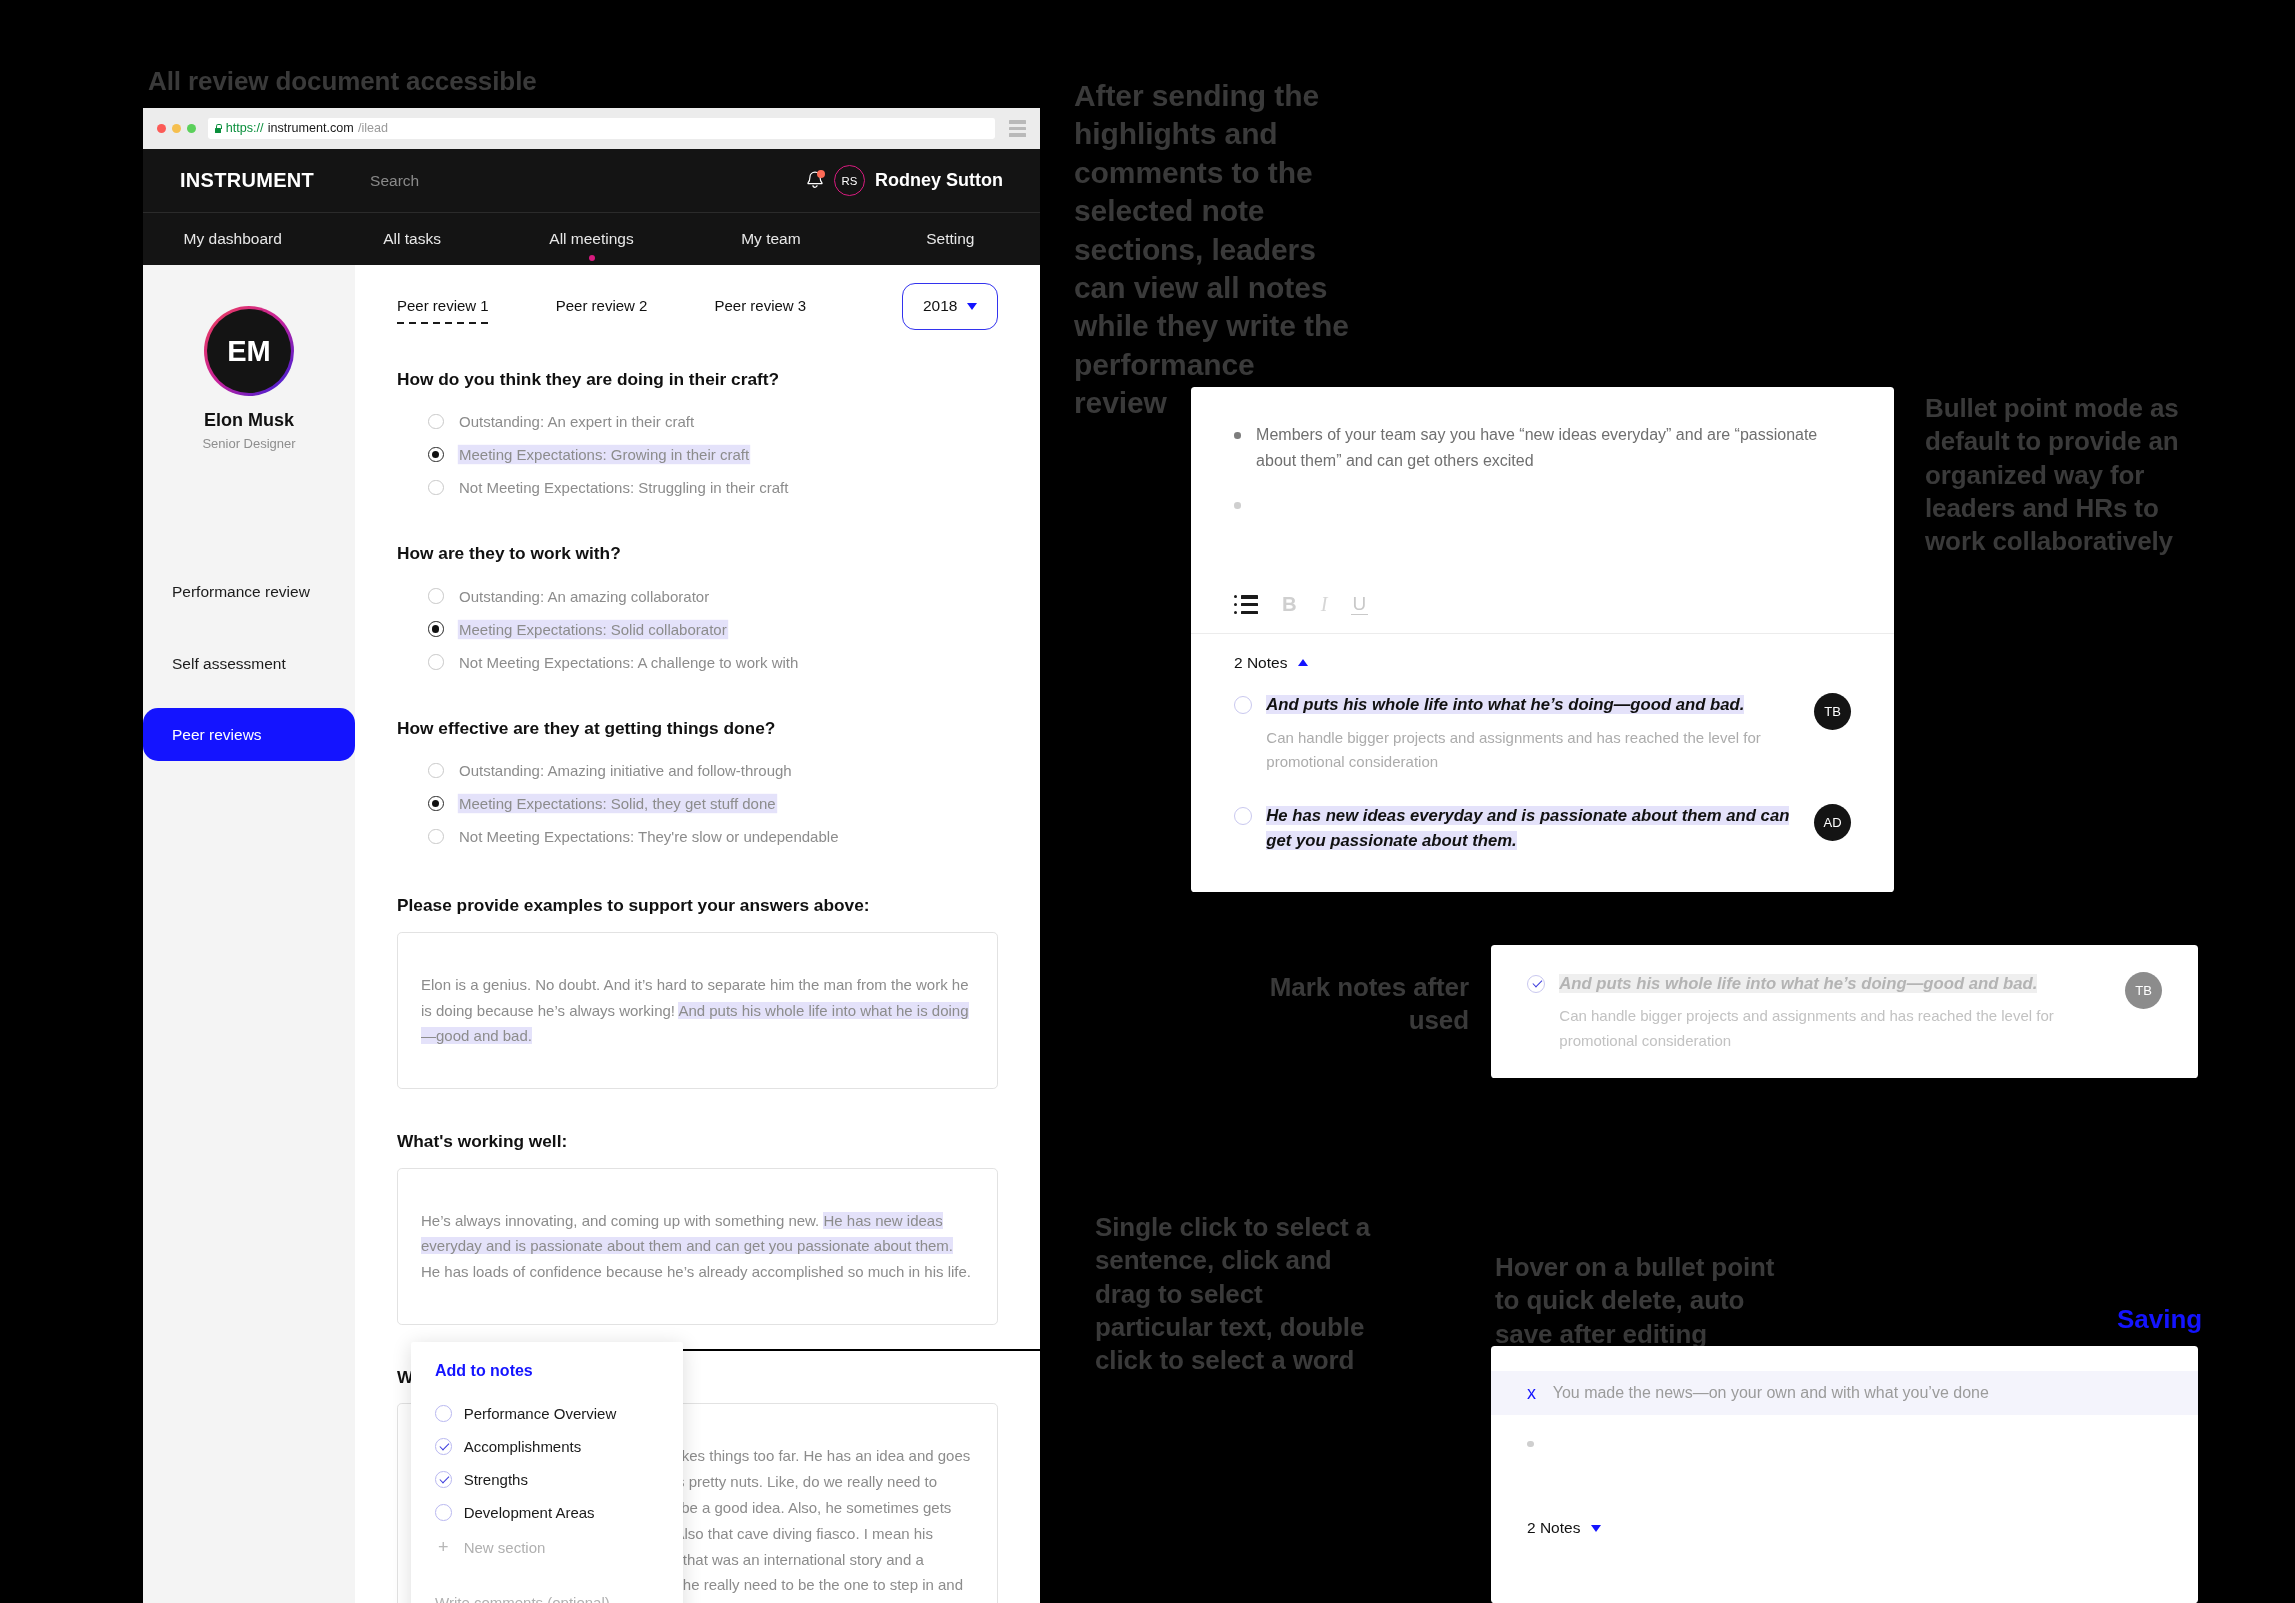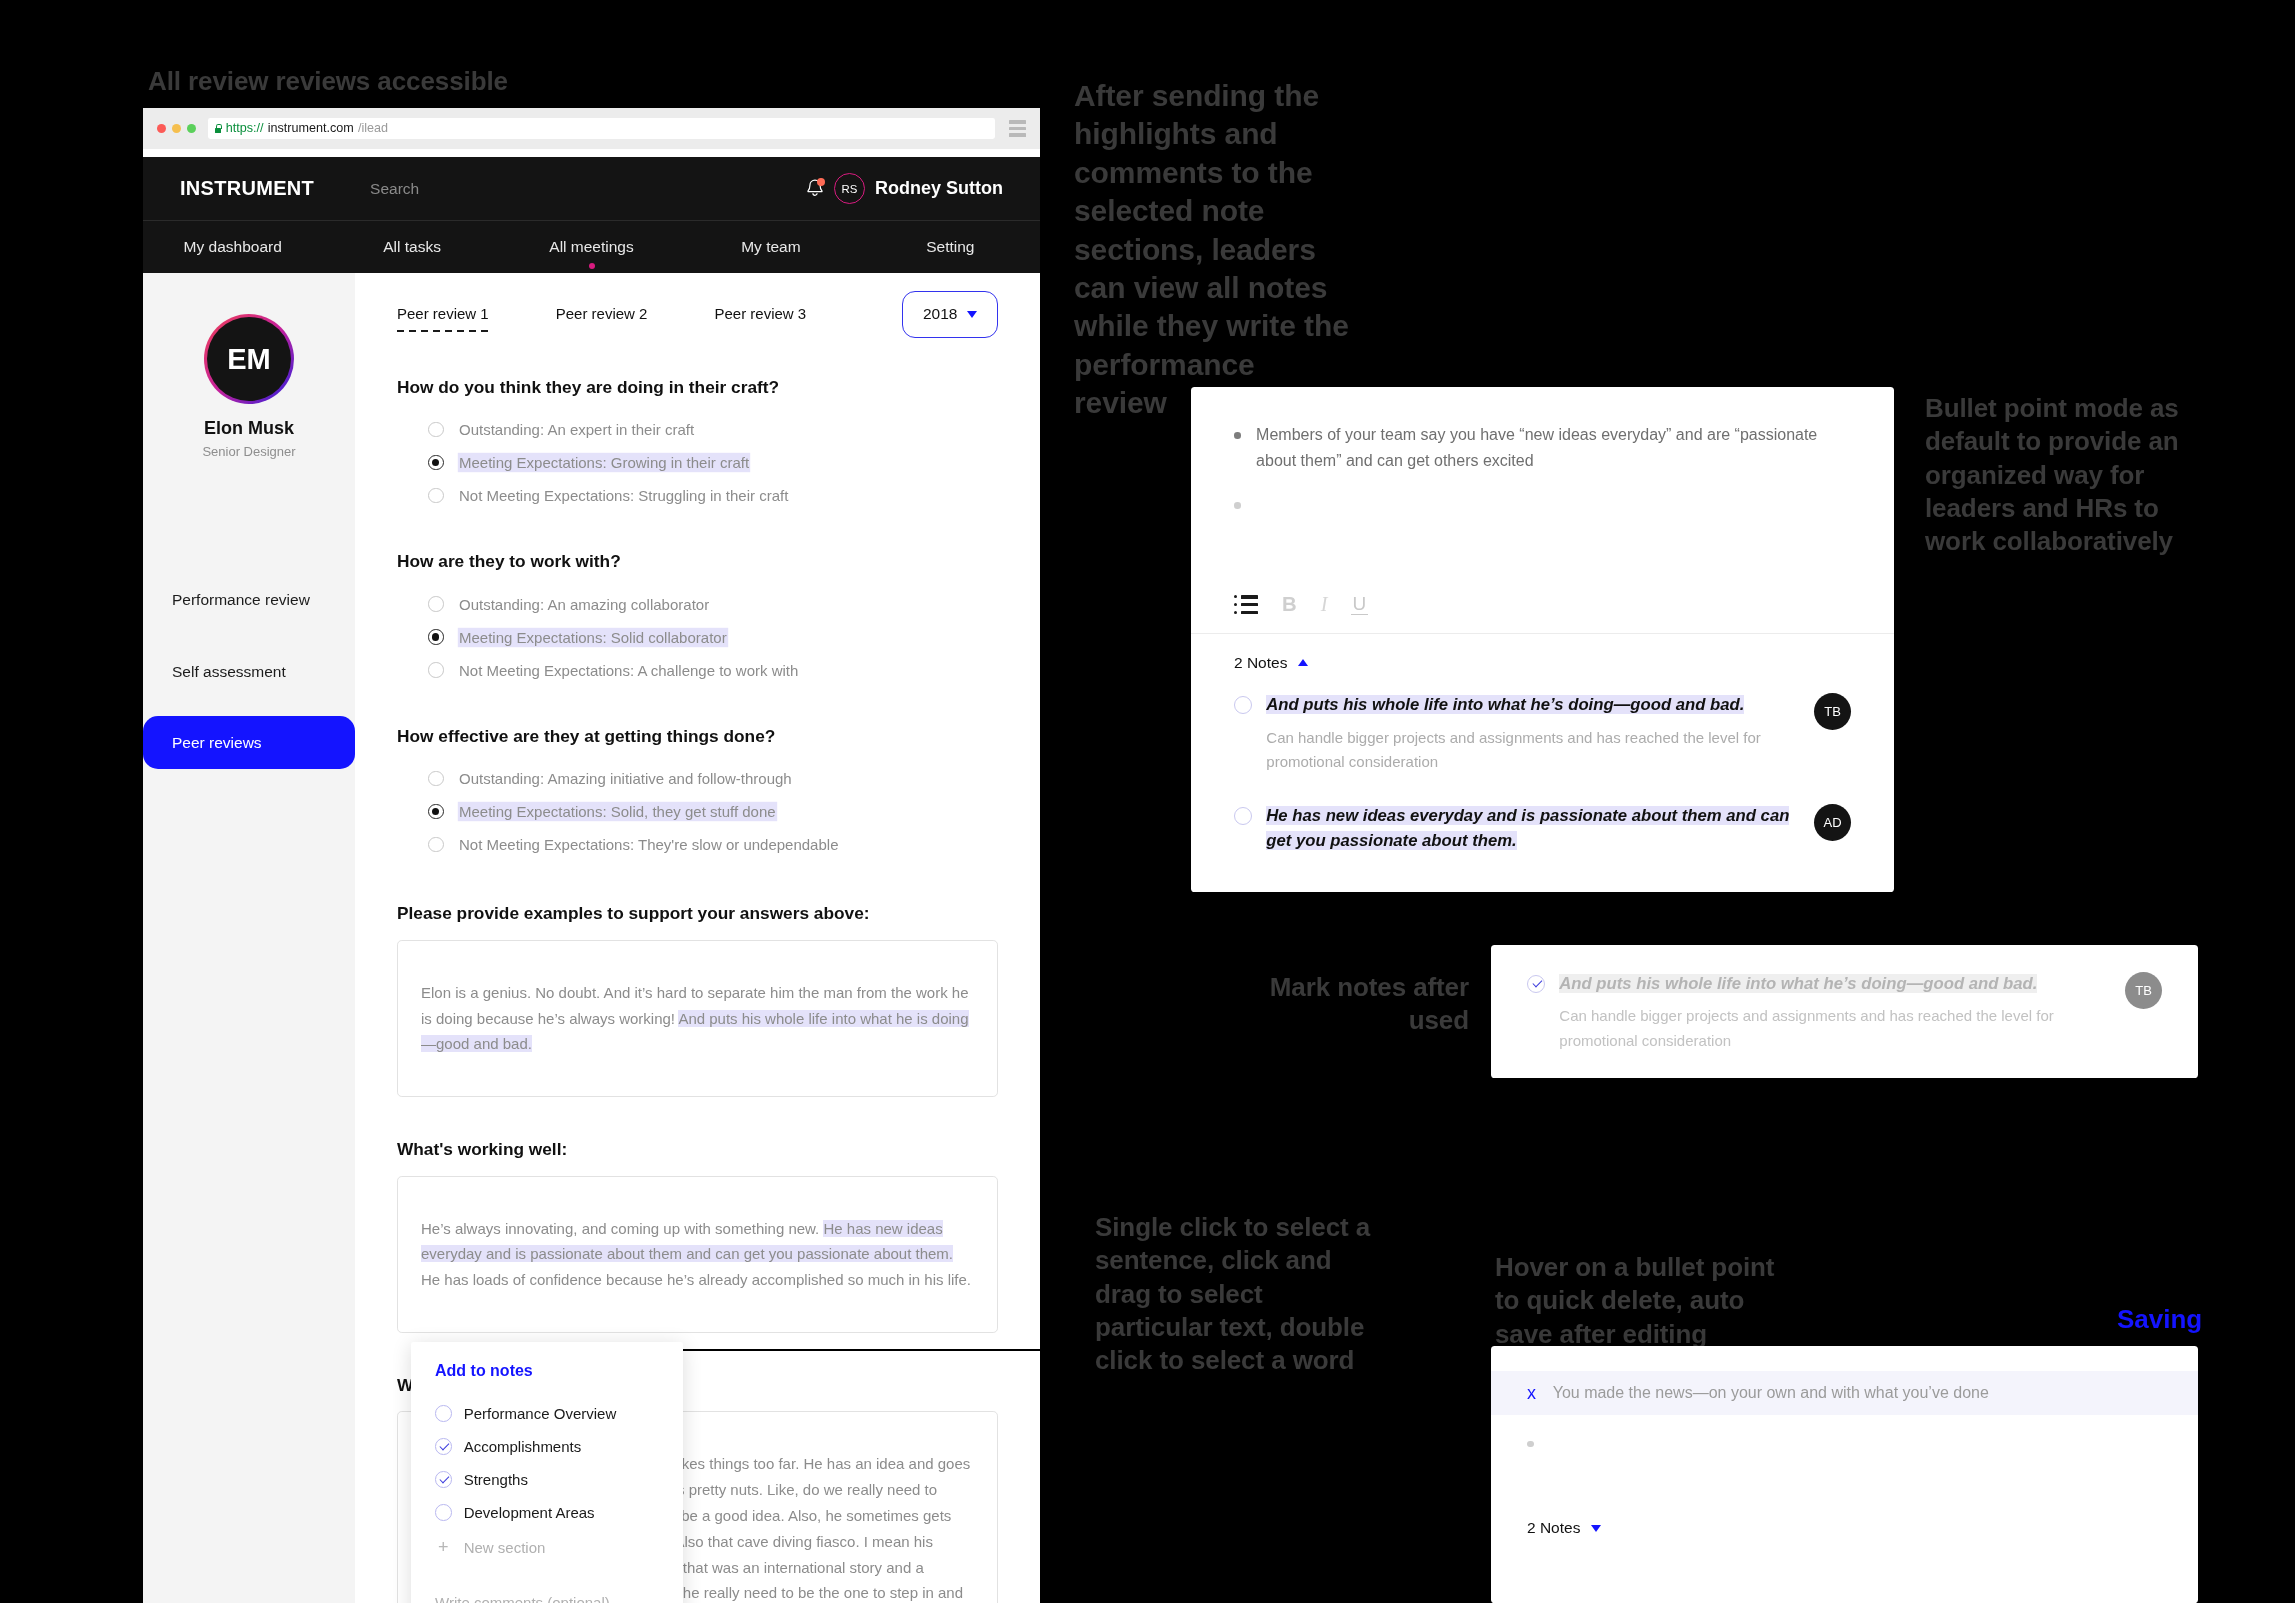--- a/index.html
+++ b/index.html
@@ -68,21 +68,20 @@
   #hamburger { display:flex; flex-direction:column; gap:3px; width: 16.7px; }
   #hamburger span { display:block; height:3.6px; background:#b9b9b9; border-radius:0.6px; }
 
   
   #app-header {
     background: #141414;
     height: 63px;
     display: flex; align-items: center;
     padding: 0 37px;
     position: relative;
-    margin-top: 8px;
   }
   #logo {
     color:#ffffff; font-size: 20px; font-weight: 700;
     letter-spacing: 0.3px;
   }
   #search-placeholder {
     color:#8a8a8a; font-size:15.5px; margin-left: 56px;
   }
   #header-right { margin-left:auto; display:flex; align-items:center; gap: 10px; }
   #bell { position: relative; width: 18px; height: 20.3px; }
@@ -277,21 +276,21 @@
     padding: 13px 36px; margin-top: 25px;
   }
   #saving-x { color:#1414ff; font-size:18px; margin-right:16.7px; line-height:1; }
   #saving-text { font-size:16px; color:#9b9b9b; }
   #saving-bullet-row { padding: 0 36px; margin-top: 15.5px; }
   #saving-count-row { display:flex;align-items:center;gap:10.8px; padding: 0 36px; margin-top: 72px; }
 </style>
 </head>
 <body>
 
-<div class="annot" id="annot-top">All review reviews accessible</div>
+<div class="annot" id="annot-top">All review document accessible</div>
 <div class="annot" id="annot-after">After sending the highlights and comments to the selected note sections, leaders can view all notes while they write the performance review</div>
 <div class="annot" id="annot-bullet">Bullet point mode as default to provide an organized way for leaders and HRs to work collaboratively</div>
 <div class="annot" id="annot-mark">Mark notes after used</div>
 <div class="annot" id="annot-single">Single click to select a sentence, click and drag to select particular text, double click to select a word</div>
 <div class="annot" id="annot-hover">Hover on a bullet point to quick delete, auto save after editing</div>
 <div id="saving-label">Saving</div>
 
 <div id="browser">
 
   <div id="chrome-bar">

